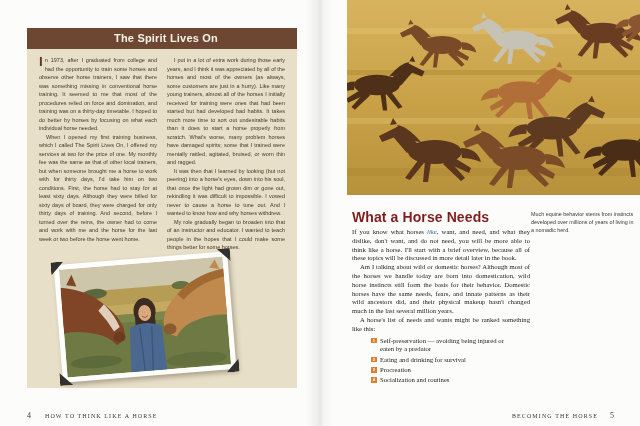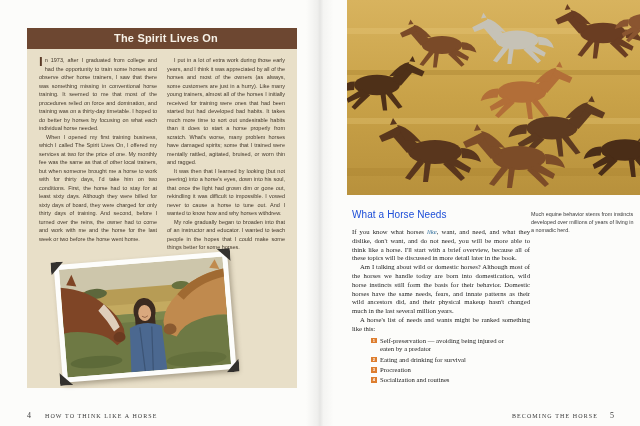--- a/index.html
+++ b/index.html
@@ -68,21 +68,21 @@
   .herd-photo { position: absolute; left: 347px; top: 0; width: 293px; height: 195px; }
   .herd-photo svg { display: block; width: 293px; height: 195px; }
 
   .photo-caption {
     position: absolute; left: 531px; top: 210px; width: 104px;
     font-size: 5.4px; line-height: 8px; color: #3b3b3b;
   }
 
   .section-heading {
     position: absolute; left: 352px; top: 209px; width: 200px;
-    font-size: 10px; font-weight: normal; color: #1d4ed8; letter-spacing: 0.1px;
+    font-size: 14px; font-weight: bold; color: #7f1d1d; letter-spacing: 0.1px;
   }
 
   .body-col {
     position: absolute; left: 352px; top: 228px; width: 178px;
     font-family: "Liberation Serif", serif; font-size: 6.7px; line-height: 8.8px;
     color: #1f1f1f; text-align: justify;
   }
   .body-col p { margin: 0; }
   .body-col p.indent { text-indent: 8px; }
   .accent-word { color: #2d6b99; font-style: italic; }

